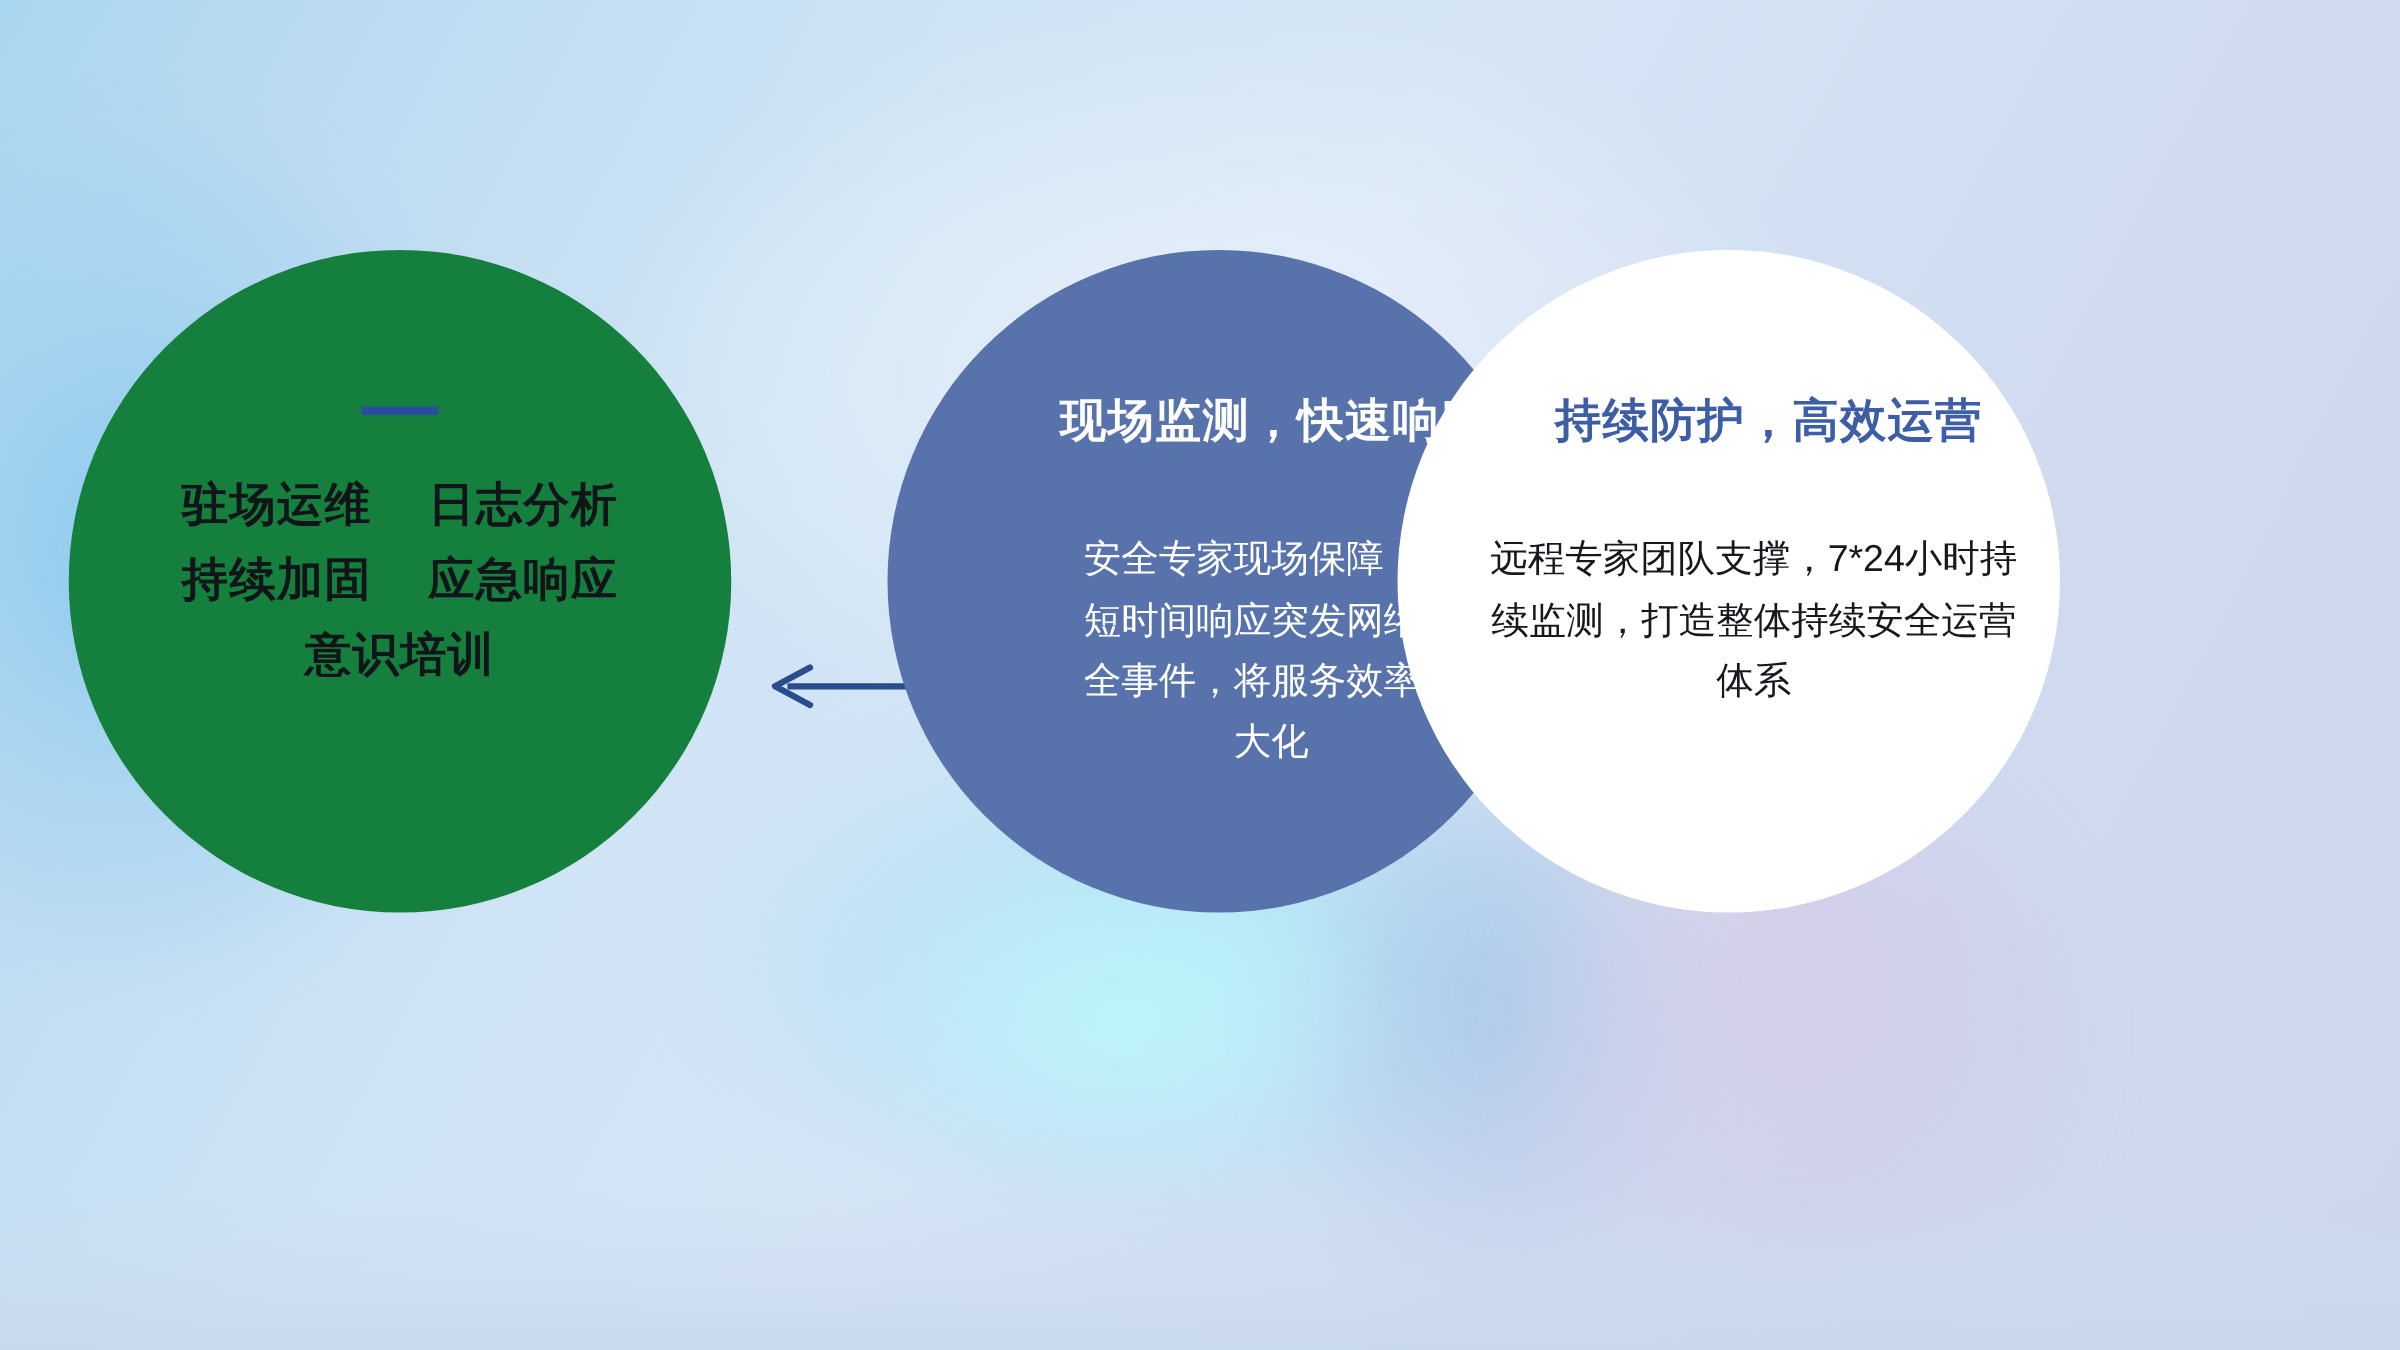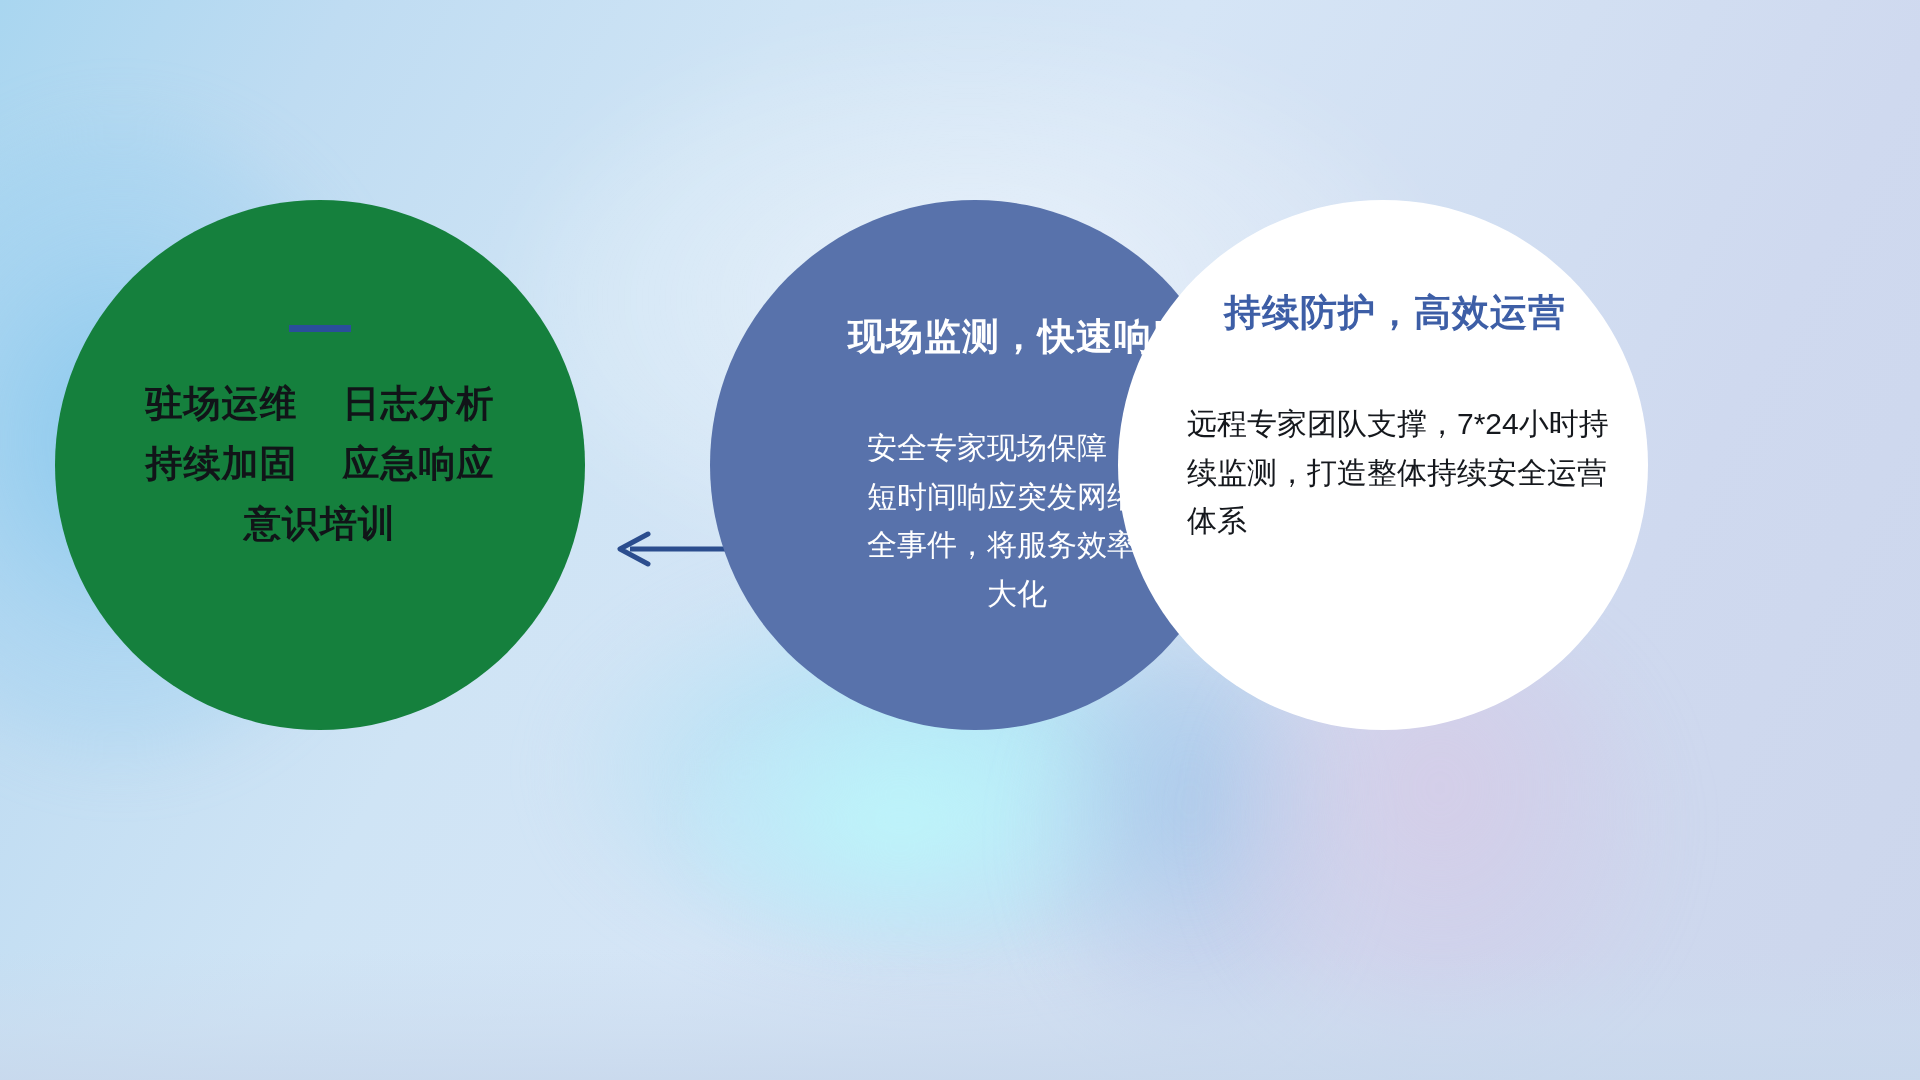--- a/index.html
+++ b/index.html
@@ -162,32 +162,33 @@
     text-align: center;
     color: #ffffff;
     font-size: 30px;
     line-height: 1.62;
     position: relative;
     left: 42px;
   }
 
   
   .right-title {
-    margin-top: 88px;
+    margin-top: 112px;
     color: #3d5ea6;
     font-weight: bold;
     font-size: 37px;
     letter-spacing: 1px;
     white-space: nowrap;
     position: relative;
-    left: 12px;
+    left: 32px;
   }
   .right-body {
     margin-top: 62px;
     width: 432px;
+    text-align: center;
     color: #15181d;
     font-size: 30px;
     line-height: 1.62;
     position: relative;
     left: 20px;
   }
 
   
   .arrow-svg {
     position: absolute;

